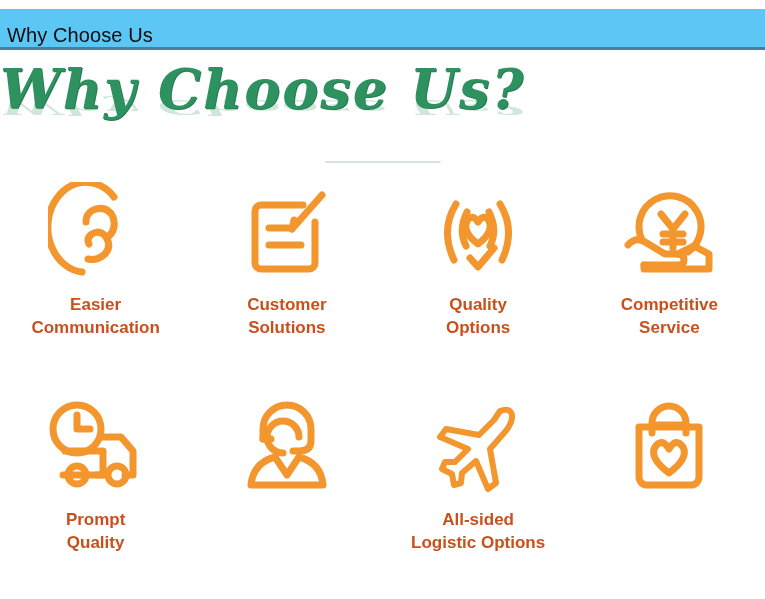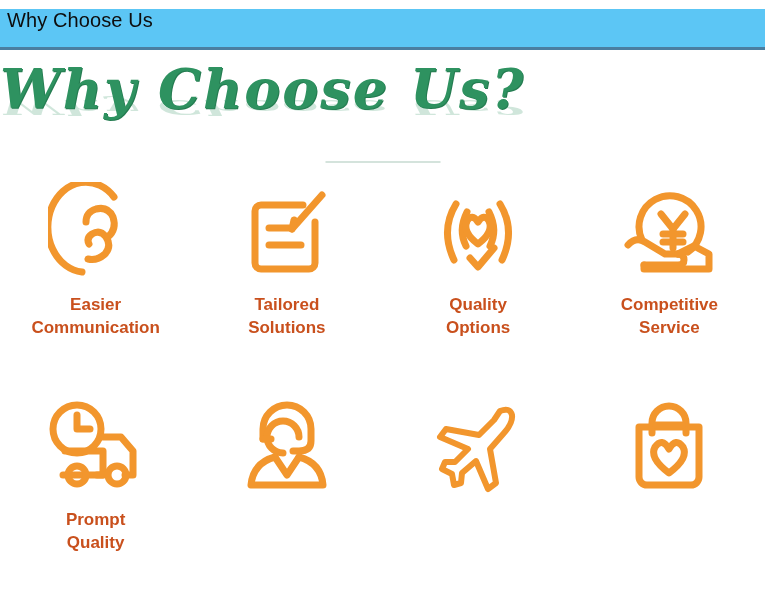--- a/index.html
+++ b/index.html
@@ -19,21 +19,21 @@
   .window-header {
     position: absolute;
     left: 0;
     top: 9px;
     width: 765px;
     height: 41px;
     background: #5cc6f5;
     border-bottom: 3px solid #4a7ea1;
     box-sizing: border-box;
     display: flex;
-    align-items: flex-start;
+    align-items: flex-end;
   }
   .window-title {
     font-size: 20px;
     color: #0d0d0d;
     padding-left: 7px;
     letter-spacing: 0.1px;
     white-space: nowrap;
   }
 
   
@@ -167,21 +167,21 @@
       <div class="feature-cell">
         <div class="feature-icon">
           <svg width="100" height="100" viewBox="0 0 100 100" fill="none" stroke="#f2962d" stroke-width="7" stroke-linecap="round" stroke-linejoin="round">
             <path d="M66 23 H24 a6 6 0 0 0 -6 6 v52 a6 6 0 0 0 6 6 h48 a6 6 0 0 0 6 -6 V40"></path>
             <line x1="32" y1="46" x2="52" y2="46"></line>
             <line x1="32" y1="63" x2="64" y2="63"></line>
             <path d="M55 47 L85 13"></path>
             <path d="M55 47 L57 38"></path>
           </svg>
         </div>
-        <div class="feature-label">Tailored
+        <div class="feature-label">Customer
 Solutions</div>
       </div>
 
       <div class="feature-cell">
         <div class="feature-icon">
           <svg width="104" height="100" viewBox="0 0 104 100" fill="none" stroke="#f2962d" stroke-width="7" stroke-linecap="round" stroke-linejoin="round">
             <path d="M30 22 Q14 48 28 78"></path>
             <path d="M74 22 Q90 48 76 78"></path>
             <path d="M41 30 Q32 48 40 64"></path>
             <path d="M63 30 Q72 48 64 64"></path>
@@ -241,20 +241,22 @@
           </svg>
         </div>
       </div>
 
       <div class="feature-cell">
         <div class="feature-icon">
           <svg width="100" height="96" viewBox="0 0 100 96" fill="none" stroke="#f2962d" stroke-width="6" stroke-linecap="round" stroke-linejoin="round">
             <path d="M72 12 Q82 8 84 16 Q85 24 76 34 L62 50 L68 84 L60 90 L48 62 L34 74 L33 84 L26 86 L24 75 L14 70 L17 63 L27 63 L40 50 L12 38 L18 30 L51 36 L66 21 Z"></path>
           </svg>
         </div>
+        <div class="feature-label">All-sided
+Logistic Options</div>
       </div>
 
       <div class="feature-cell">
         <div class="feature-icon">
           <svg width="100" height="96" viewBox="0 0 100 96" fill="none" stroke="#f2962d" stroke-width="7" stroke-linecap="round" stroke-linejoin="round">
             <path d="M20 28 H80 V78 a8 8 0 0 1 -8 8 H28 a8 8 0 0 1 -8 -8 Z"></path>
             <path d="M33 34 V24 A17 17 0 0 1 67 24 V34"></path>
             <line x1="37" y1="26" x2="63" y2="26"></line>
             <path d="M50 74 Q30 59 36 48 Q43 38 50 50 Q57 38 64 48 Q70 59 50 74 Z"></path>
           </svg>

